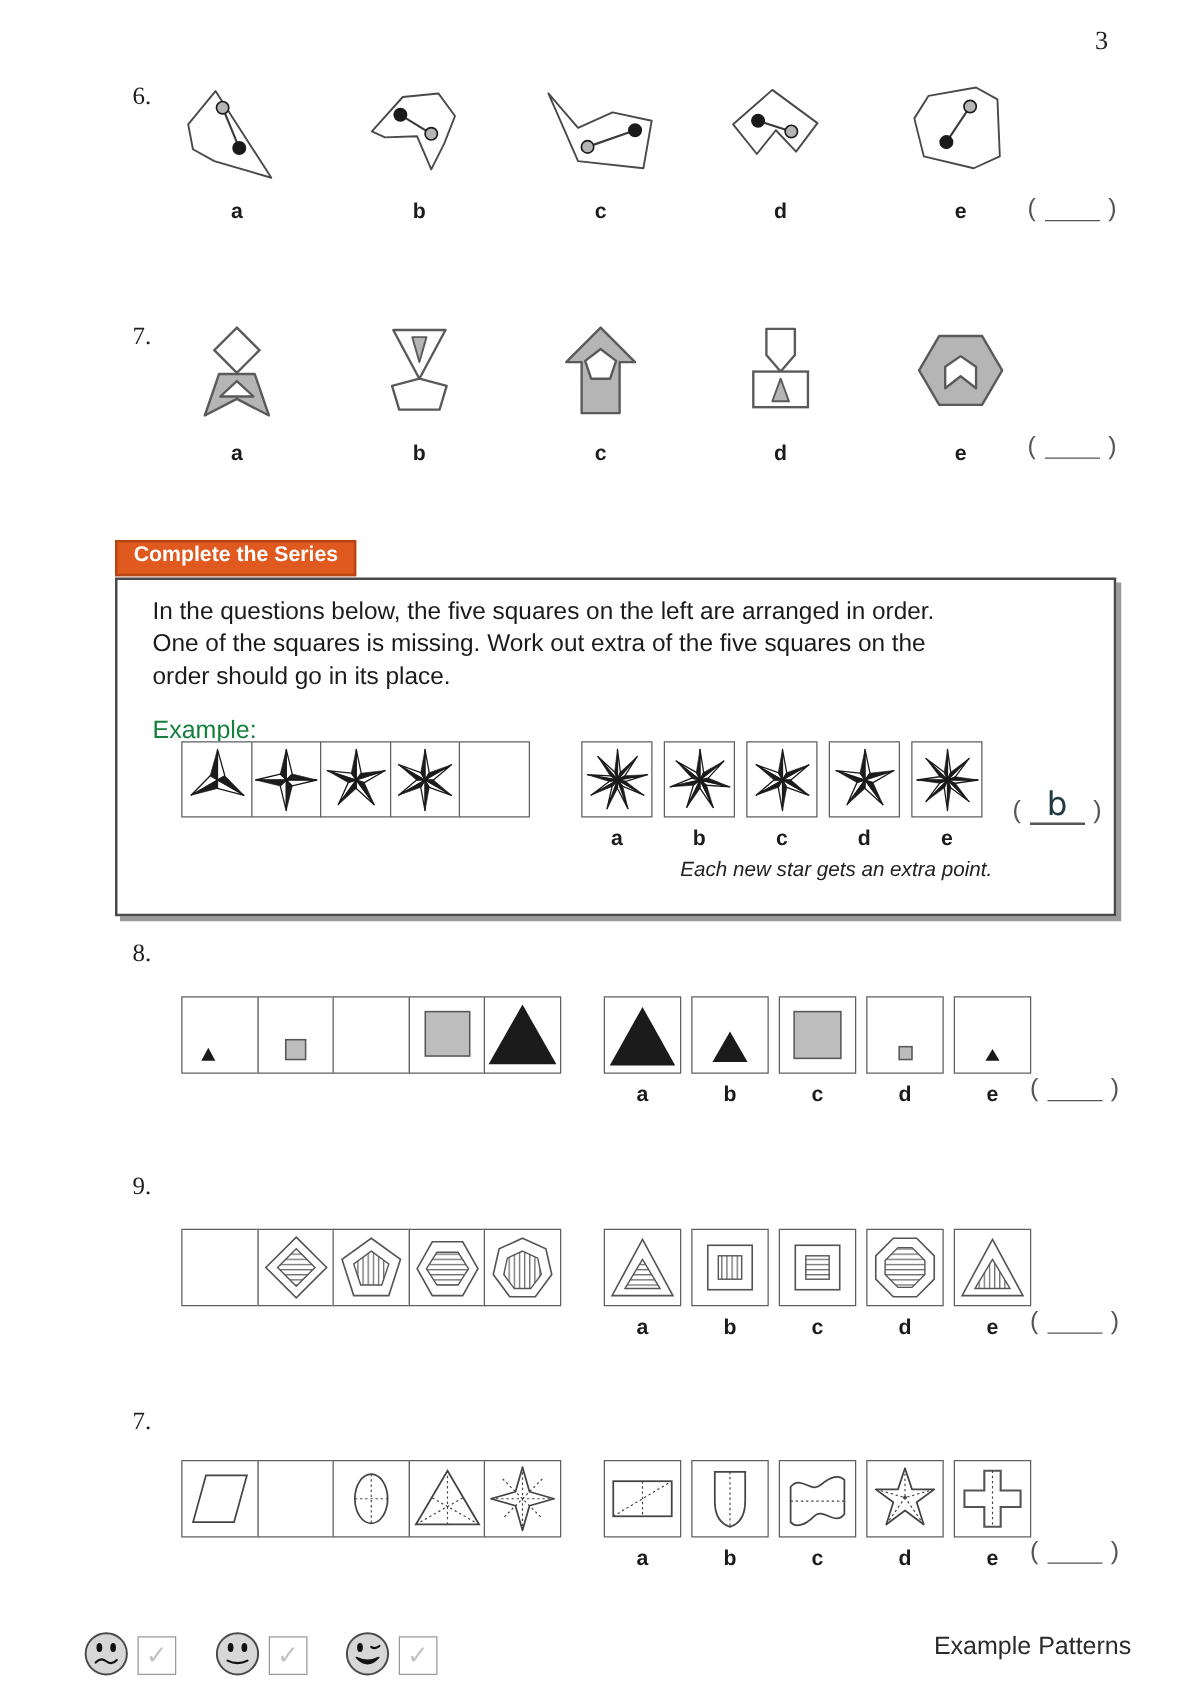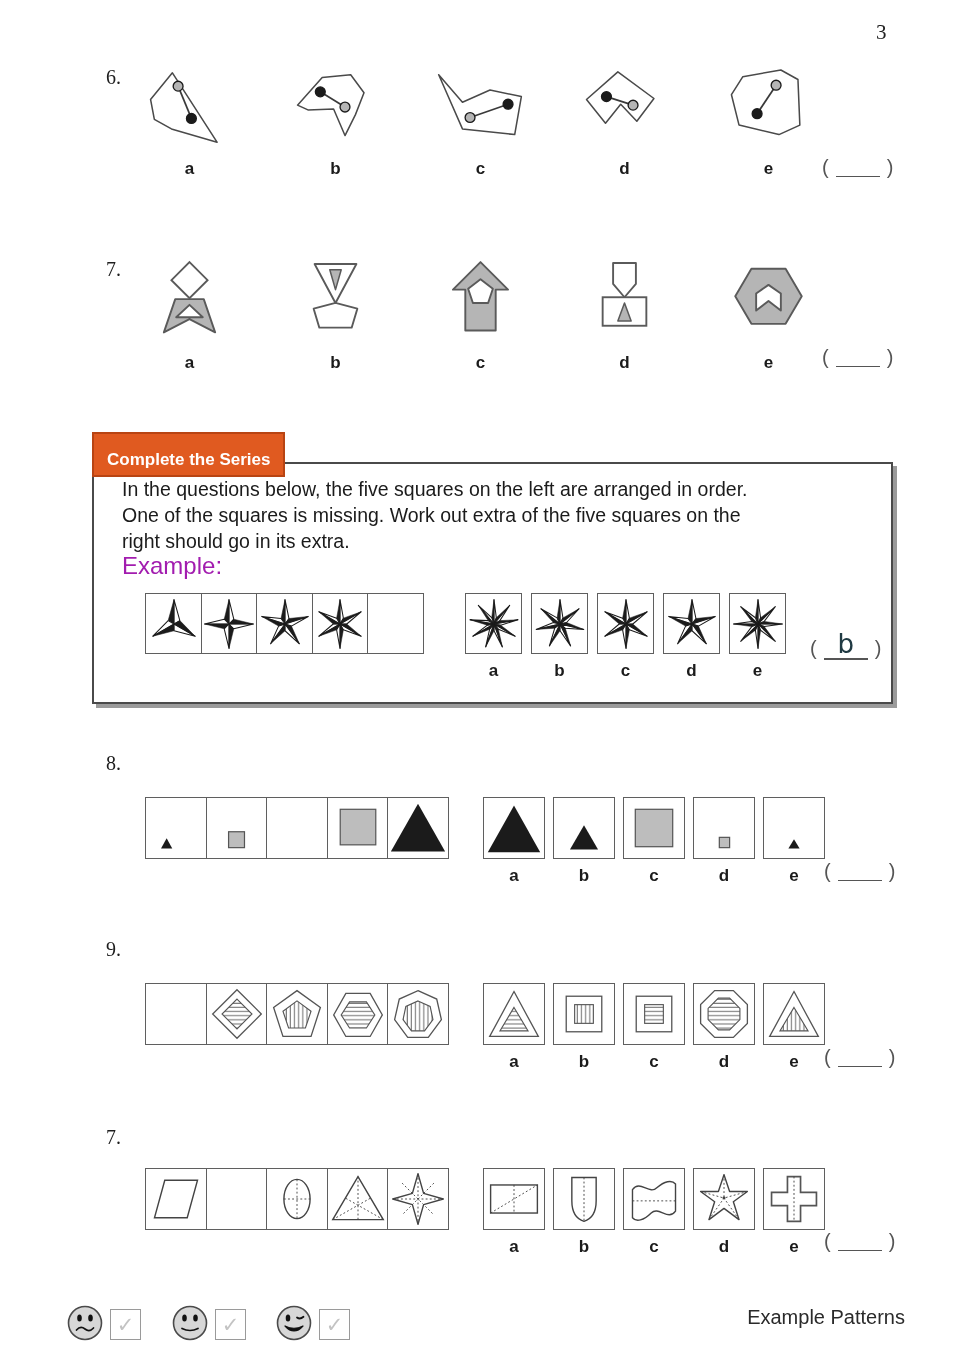--- a/index.html
+++ b/index.html
@@ -19,25 +19,25 @@
         margin-left:-1.5px;display:flex;align-items:center;justify-content:center;}
   .cell:first-child{margin-left:0;}
   .excell{width:57px;height:61px;}
   .optcol{position:absolute;width:62px;text-align:center;}
   .sqcell{width:62px;height:62px;border:1.5px solid #5f5f5f;box-sizing:border-box;background:#fff;
           display:flex;align-items:center;justify-content:center;}
   .optcol .shape-label{margin-top:7px;}
   .optcol-ex{width:57px;}
   .sqcell-ex{width:57px;height:61px;}
   .series-tab{position:absolute;left:92px;top:432px;z-index:2;background:#E05A20;border:2px solid #B84413;
-              color:#fff;font-weight:bold;font-size:17px;padding:16px 13px 5px;box-sizing:border-box;}
-  .series-box{position:absolute;left:92px;top:462px;width:801px;height:242px;border:2px solid #4a4a4a;
+              color:#fff;font-weight:bold;font-size:17px;padding:0 13px 5px;box-sizing:border-box;}
+  .series-box{position:absolute;left:92px;top:462px;width:801px;height:271px;border:2px solid #4a4a4a;
               background:#fff;box-shadow:4px 4px 0 #9b9b9b;box-sizing:border-box;}
   .instr{position:absolute;left:28px;top:12px;font-size:19.5px;line-height:26px;color:#1b1b1b;}
-  .example-label{position:absolute;left:28px;top:88px;font-size:24px;color:#a21caf;}
+  .example-label{position:absolute;left:28px;top:109px;font-size:20px;color:#15803d;}
   .ex-answer{position:absolute;left:716px;top:166px;display:flex;align-items:flex-end;font-size:20px;color:#555;}
   .ex-answer .ans-letter{display:inline-block;width:44px;border-bottom:2px solid #555;text-align:center;
               font-size:26px;line-height:28px;margin:0 7px;color:#203a43;font-family:"DejaVu Sans",sans-serif;}
   .caption{position:absolute;left:340px;top:223px;width:470px;text-align:center;font-size:16.5px;
            font-style:italic;color:#222;}
   .face{position:absolute;top:1304px;}
   .checkbox{position:absolute;top:1309px;width:31px;height:31px;border:1.8px solid #9a9a9a;box-sizing:border-box;
             display:flex;align-items:center;justify-content:center;font-size:21px;color:#c3c3c3;background:#fff;}
   .footer-title{position:absolute;right:56px;top:1306px;font-size:20px;color:#2a2a2a;}
 </style>
@@ -164,21 +164,21 @@
     <span class="blank"></span>
     <span class="paren">)</span>
   </div>
 
   <div class="series-tab">Complete the Series</div>
 
   <div class="series-box">
     <div class="instr">
       <div>In the questions below, the five squares on the left are arranged in order.</div>
       <div>One of the squares is missing.  Work out extra of the five squares on the</div>
-      <div>right should go in its extra.</div>
+      <div>order should go in its place.</div>
     </div>
     <div class="example-label">Example:</div>
 
     <div class="strip" style="left:51px;top:129px">
       <div class="cell excell">
           <svg viewBox="0 0 100 100" width="52" height="52">
             <polygon points="50,50 50,3 61.2583302491977,43.5" fill="#fff" stroke="#1b1b1b" stroke-width="2" stroke-linejoin="round"></polygon>
             <polygon points="50,50 38.7416697508023,43.49999999999999 50,3" fill="#1b1b1b" stroke="#1b1b1b" stroke-width="1" stroke-linejoin="round"></polygon>
             <polygon points="50,50 90.70319397786862,73.5 50.00000000000001,63" fill="#fff" stroke="#1b1b1b" stroke-width="2" stroke-linejoin="round"></polygon>
             <polygon points="50,50 61.2583302491977,43.5 90.70319397786862,73.5" fill="#1b1b1b" stroke="#1b1b1b" stroke-width="1" stroke-linejoin="round"></polygon>
@@ -336,20 +336,21 @@
         </div>
       <div class="shape-label">e</div>
     </div>
 
     <div class="ex-answer">
       <span class="paren">(</span>
       <span class="ans-letter">b</span>
       <span class="paren">)</span>
     </div>
 
+    <div class="caption">Each new star gets an extra point.</div>
   </div>
 
   <div class="qnum" style="left:106px;top:752px">8.</div>
 
   <div class="strip" style="left:145px;top:797px">
     <div class="cell">
       <svg width="58" height="58" viewBox="0 0 62 62">
           <polygon points="21,42 27,53 15,53" fill="#1b1b1b"></polygon>
         </svg>
     </div>

